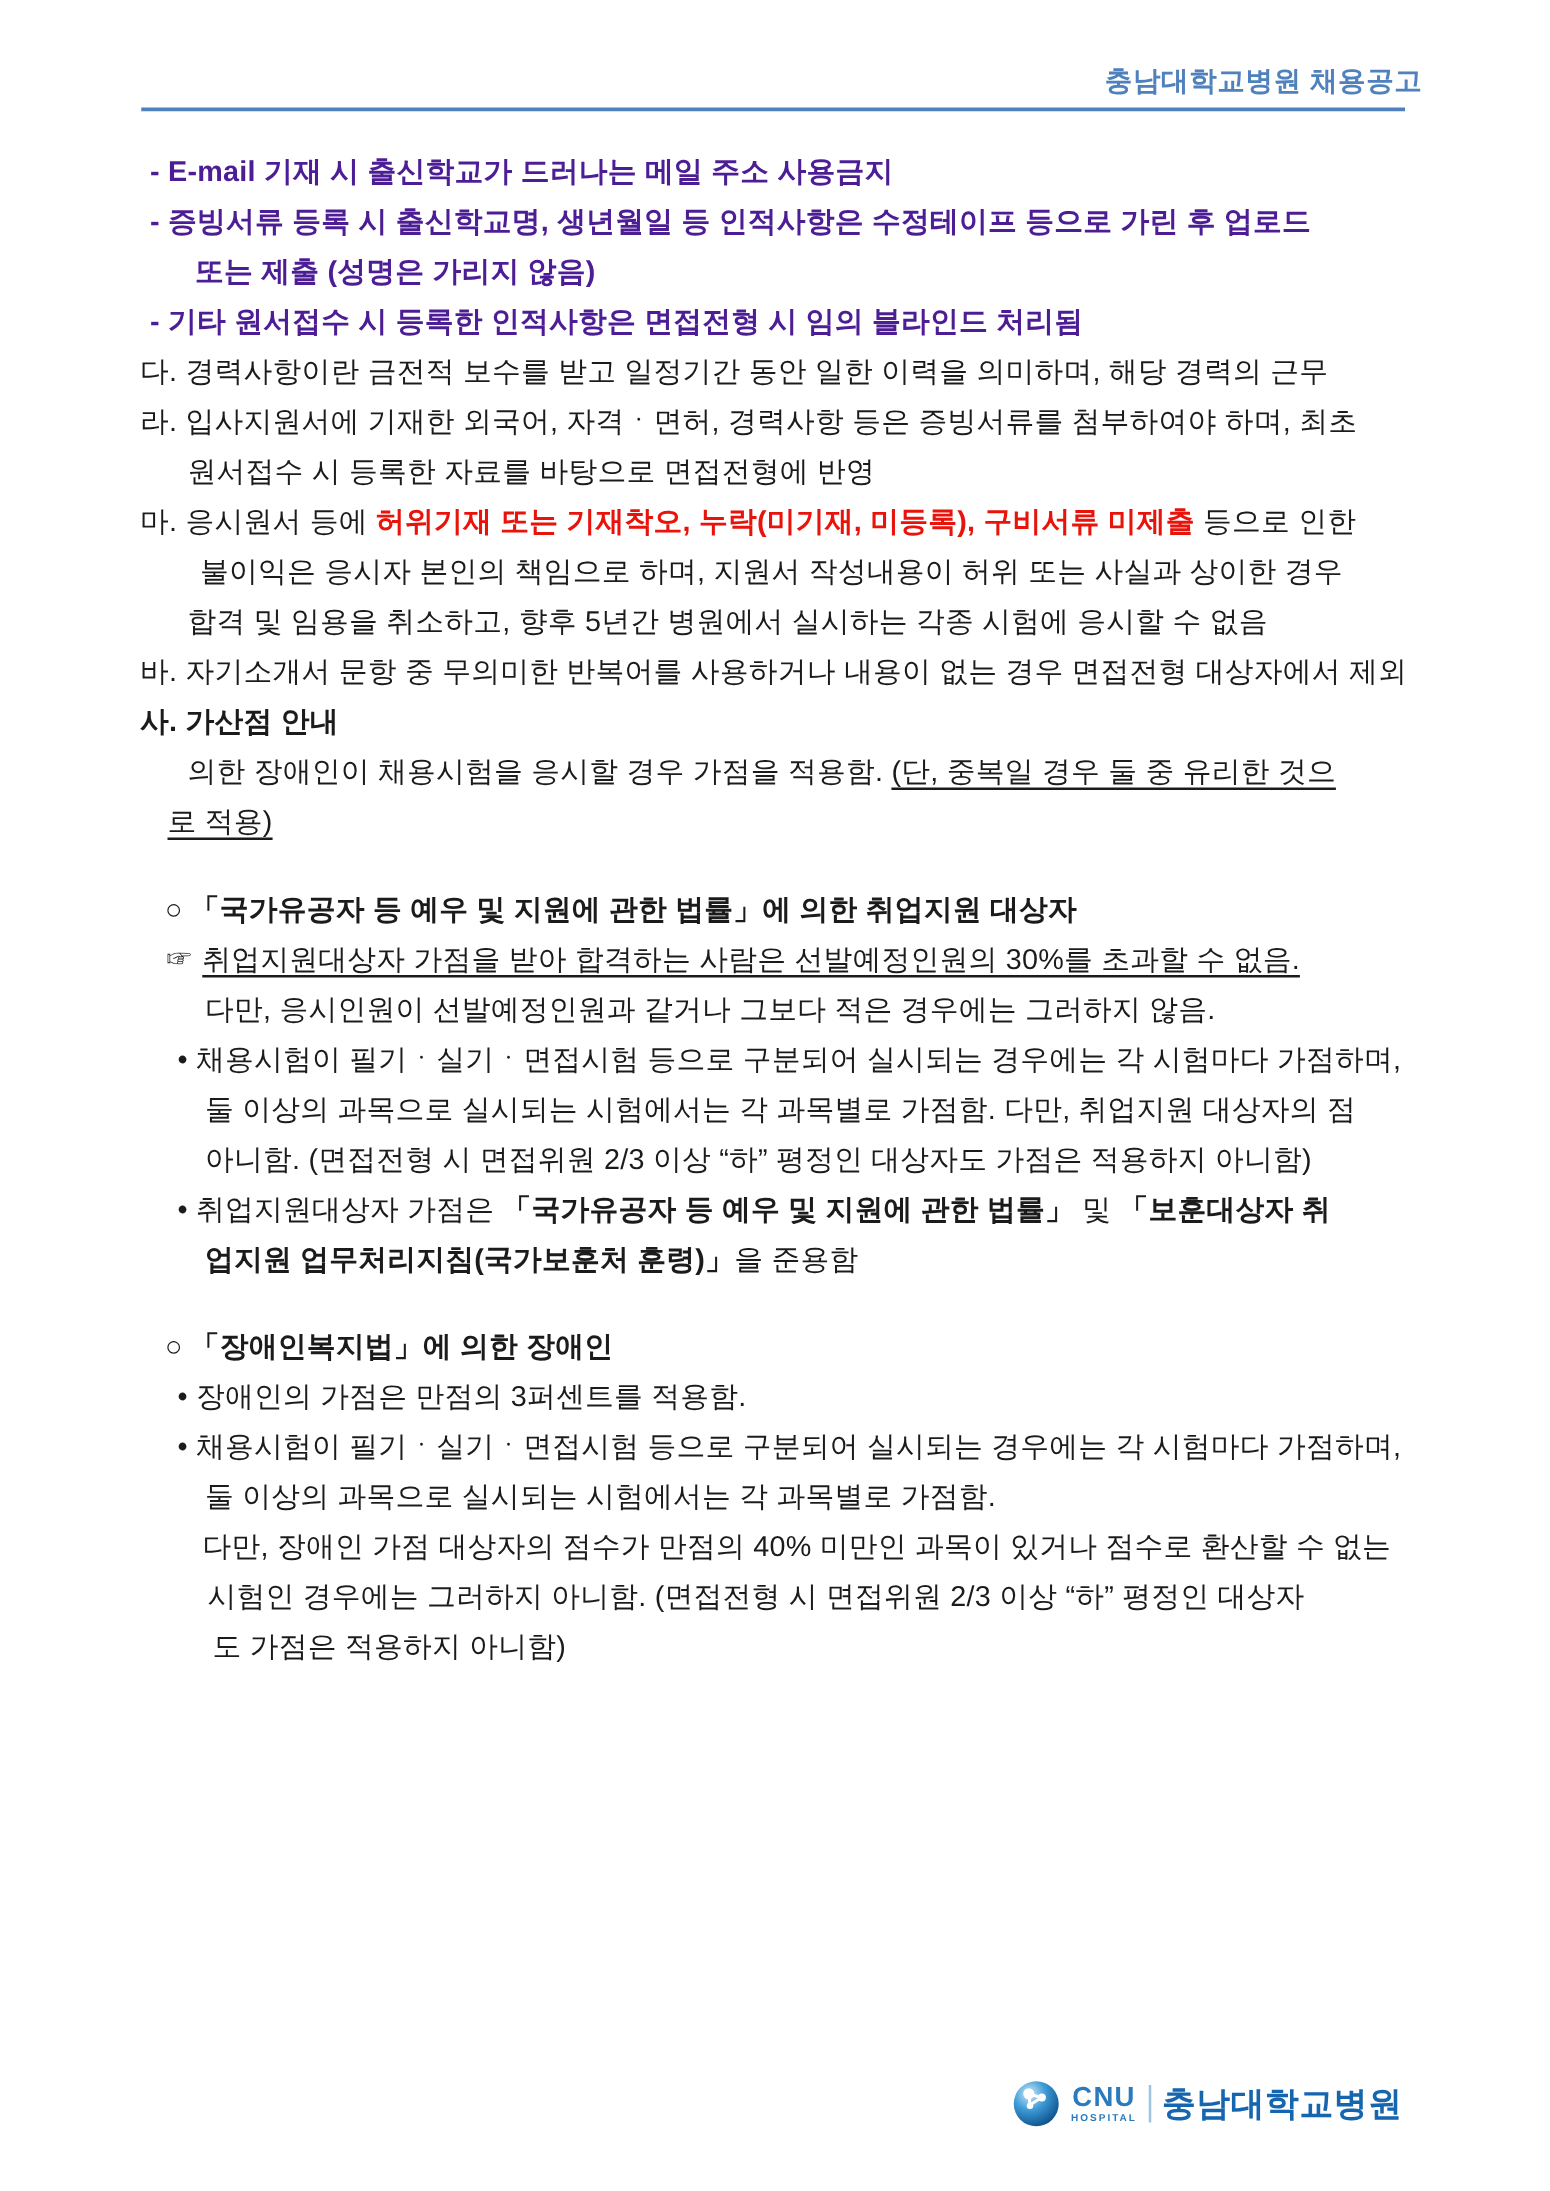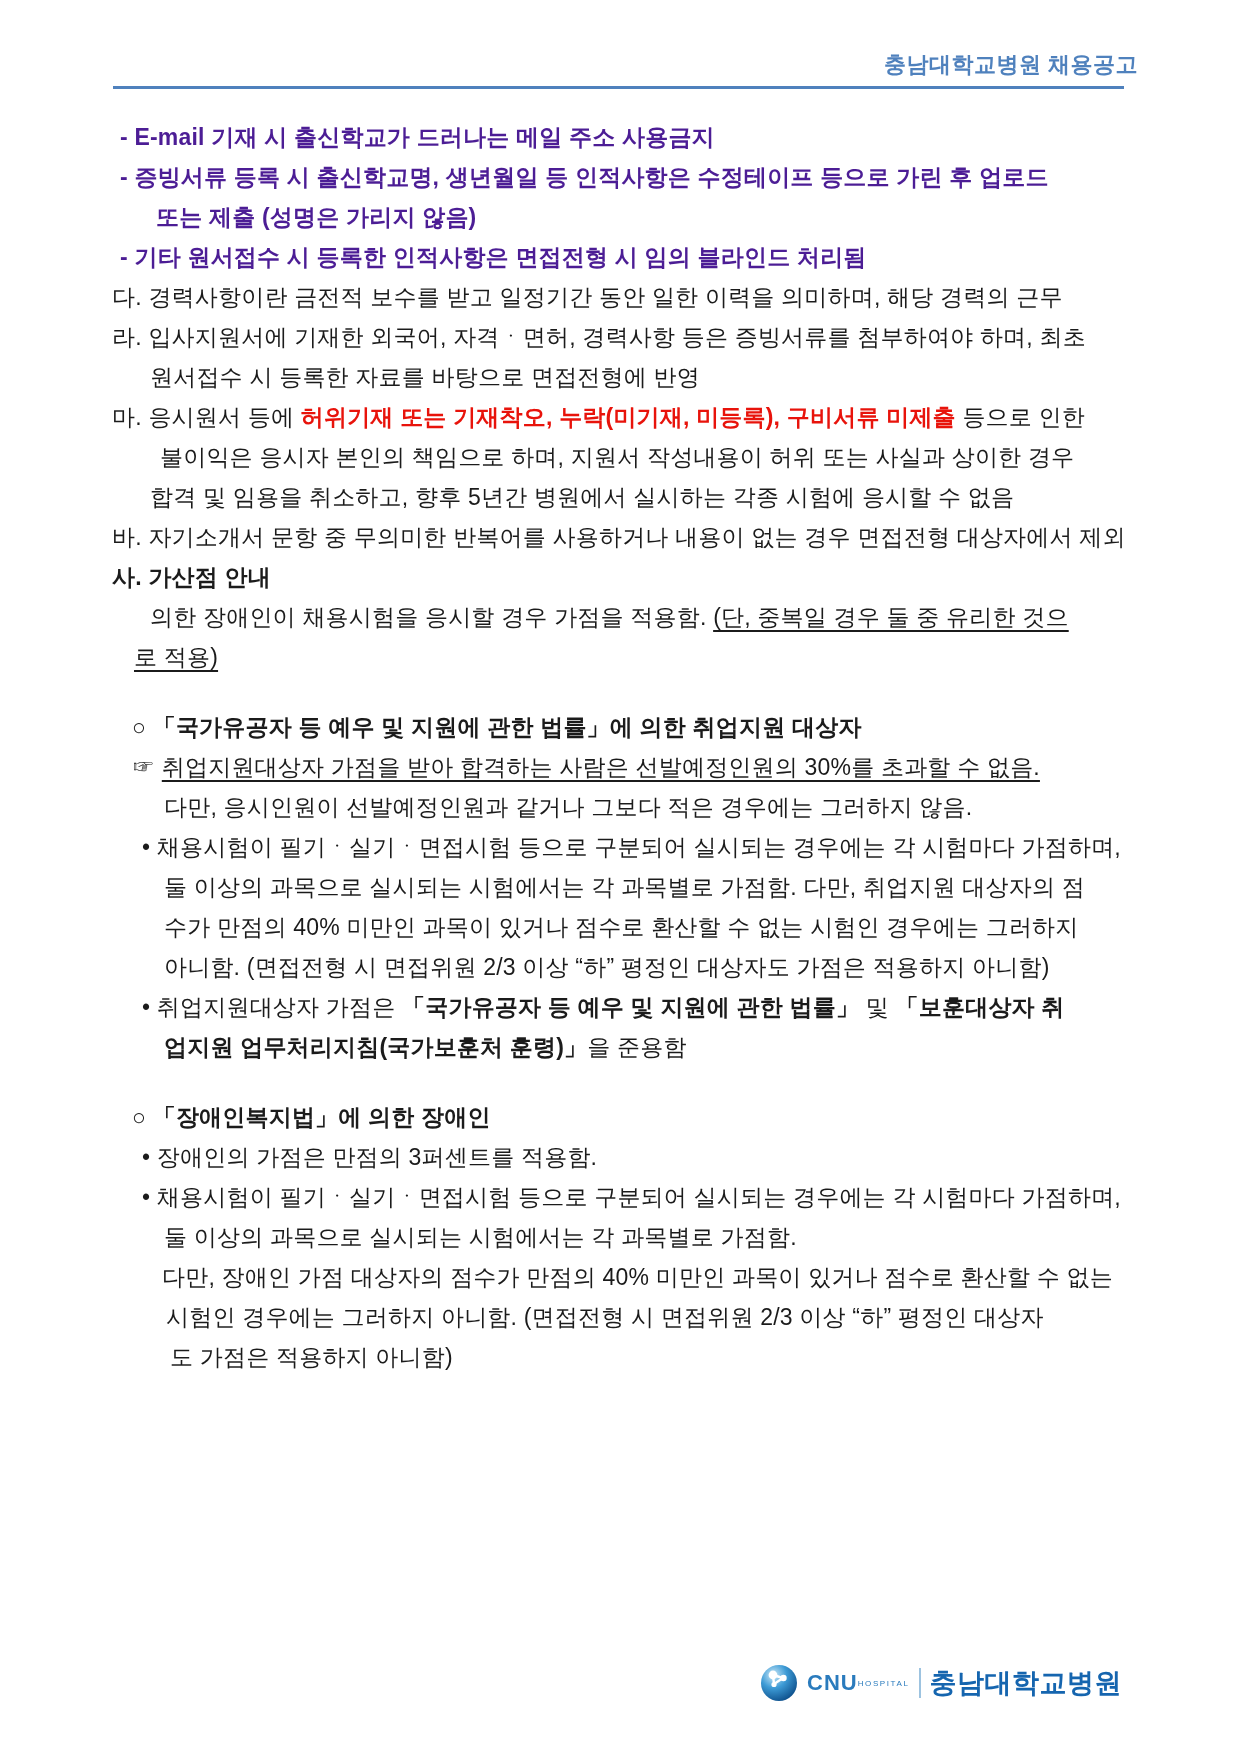--- a/index.html
+++ b/index.html
@@ -28,23 +28,23 @@
   .red  { color:#e8130b; font-weight:bold; }
   .b    { font-weight:bold; }
   .u    { text-decoration:underline; text-decoration-thickness:1.5px; text-underline-offset:5px; }
   .spacer { width:100%; }
   
   .footer {
     position:absolute; right:118px; bottom:51px;
     display:flex; align-items:center; gap:9px;
   }
   .globe { width:38px; height:38px; display:block; }
-  .cnu-block { display:flex; flex-direction:row; align-items:center; line-height:1; }
+  .cnu-block { display:flex; flex-direction:column; align-items:center; line-height:1; }
   .cnu-text { font-size:22px; font-weight:bold; color:#2a7bbd; letter-spacing:1px; }
-  .hospital-text { font-size:8px; font-weight:normal; color:#2a7bbd; letter-spacing:1.6px; margin-top:2px; }
+  .hospital-text { font-size:8px; font-weight:bold; color:#2a7bbd; letter-spacing:1.6px; margin-top:2px; }
   .logo-divider { width:2px; height:30px; background:#9dc3e0; }
   .logo-name { font-size:27px; font-weight:bold; color:#1565af; letter-spacing:0.5px; }
 </style>
 </head>
 <body>
 
 <div class="page">
 
   <div class="header-title">충남대학교병원 채용공고</div>
   <div class="header-rule"></div>
@@ -63,21 +63,20 @@
       <div class="line" style="margin-left: 0px;"><span>바. 자기소개서 문항 중 무의미한 반복어를 사용하거나 내용이 없는 경우 면접전형 대상자에서 제외</span></div>
       <div class="line" style="margin-left: 0px;"><span class="b">사. 가산점 안내</span></div>
       <div class="line" style="margin-left: 38px;"><span>의한 장애인이 채용시험을 응시할 경우 가점을 적용함. </span><span class="u">(단, 중복일 경우 둘 중 유리한 것으</span></div>
       <div class="line" style="margin-left: 22px;"><span class="u">로 적용)</span></div>
       <div class="spacer" style="height: 30px;"></div>
       <div class="line" style="margin-left: 20px;"><span class="b">○ 「국가유공자 등 예우 및 지원에 관한 법률」에 의한 취업지원 대상자</span></div>
       <div class="line" style="margin-left: 20px;"><span>☞ </span><span class="u">취업지원대상자 가점을 받아 합격하는 사람은 선발예정인원의 30%를 초과할 수 없음.</span></div>
       <div class="line" style="margin-left: 52px;"><span>다만, 응시인원이 선발예정인원과 같거나 그보다 적은 경우에는 그러하지 않음.</span></div>
       <div class="line" style="margin-left: 30px;"><span>• 채용시험이 필기ㆍ실기ㆍ면접시험 등으로 구분되어 실시되는 경우에는 각 시험마다 가점하며,</span></div>
       <div class="line" style="margin-left: 52px;"><span>둘 이상의 과목으로 실시되는 시험에서는 각 과목별로 가점함. 다만, 취업지원 대상자의 점</span></div>
-      <div class="line" style="margin-left: 52px;"><span>수가 만점의 40% 미만인 과목이 있거나 점수로 환산할 수 없는 시험인 경우에는 그러하지</span></div>
       <div class="line" style="margin-left: 52px;"><span>아니함. (면접전형 시 면접위원 2/3 이상 “하” 평정인 대상자도 가점은 적용하지 아니함)</span></div>
       <div class="line" style="margin-left: 30px;"><span>• 취업지원대상자 가점은 </span><span class="b">「국가유공자 등 예우 및 지원에 관한 법률」</span><span> 및 </span><span class="b">「보훈대상자 취</span></div>
       <div class="line" style="margin-left: 52px;"><span class="b">업지원 업무처리지침(국가보훈처 훈령)」</span><span>을 준용함</span></div>
       <div class="spacer" style="height: 30px;"></div>
       <div class="line" style="margin-left: 20px;"><span class="b">○ 「장애인복지법」에 의한 장애인</span></div>
       <div class="line" style="margin-left: 30px;"><span>• 장애인의 가점은 만점의 3퍼센트를 적용함.</span></div>
       <div class="line" style="margin-left: 30px;"><span>• 채용시험이 필기ㆍ실기ㆍ면접시험 등으로 구분되어 실시되는 경우에는 각 시험마다 가점하며,</span></div>
       <div class="line" style="margin-left: 52px;"><span>둘 이상의 과목으로 실시되는 시험에서는 각 과목별로 가점함.</span></div>
       <div class="line" style="margin-left: 50px;"><span>다만, 장애인 가점 대상자의 점수가 만점의 40% 미만인 과목이 있거나 점수로 환산할 수 없는</span></div>
       <div class="line" style="margin-left: 54px;"><span>시험인 경우에는 그러하지 아니함. (면접전형 시 면접위원 2/3 이상 “하” 평정인 대상자</span></div>

